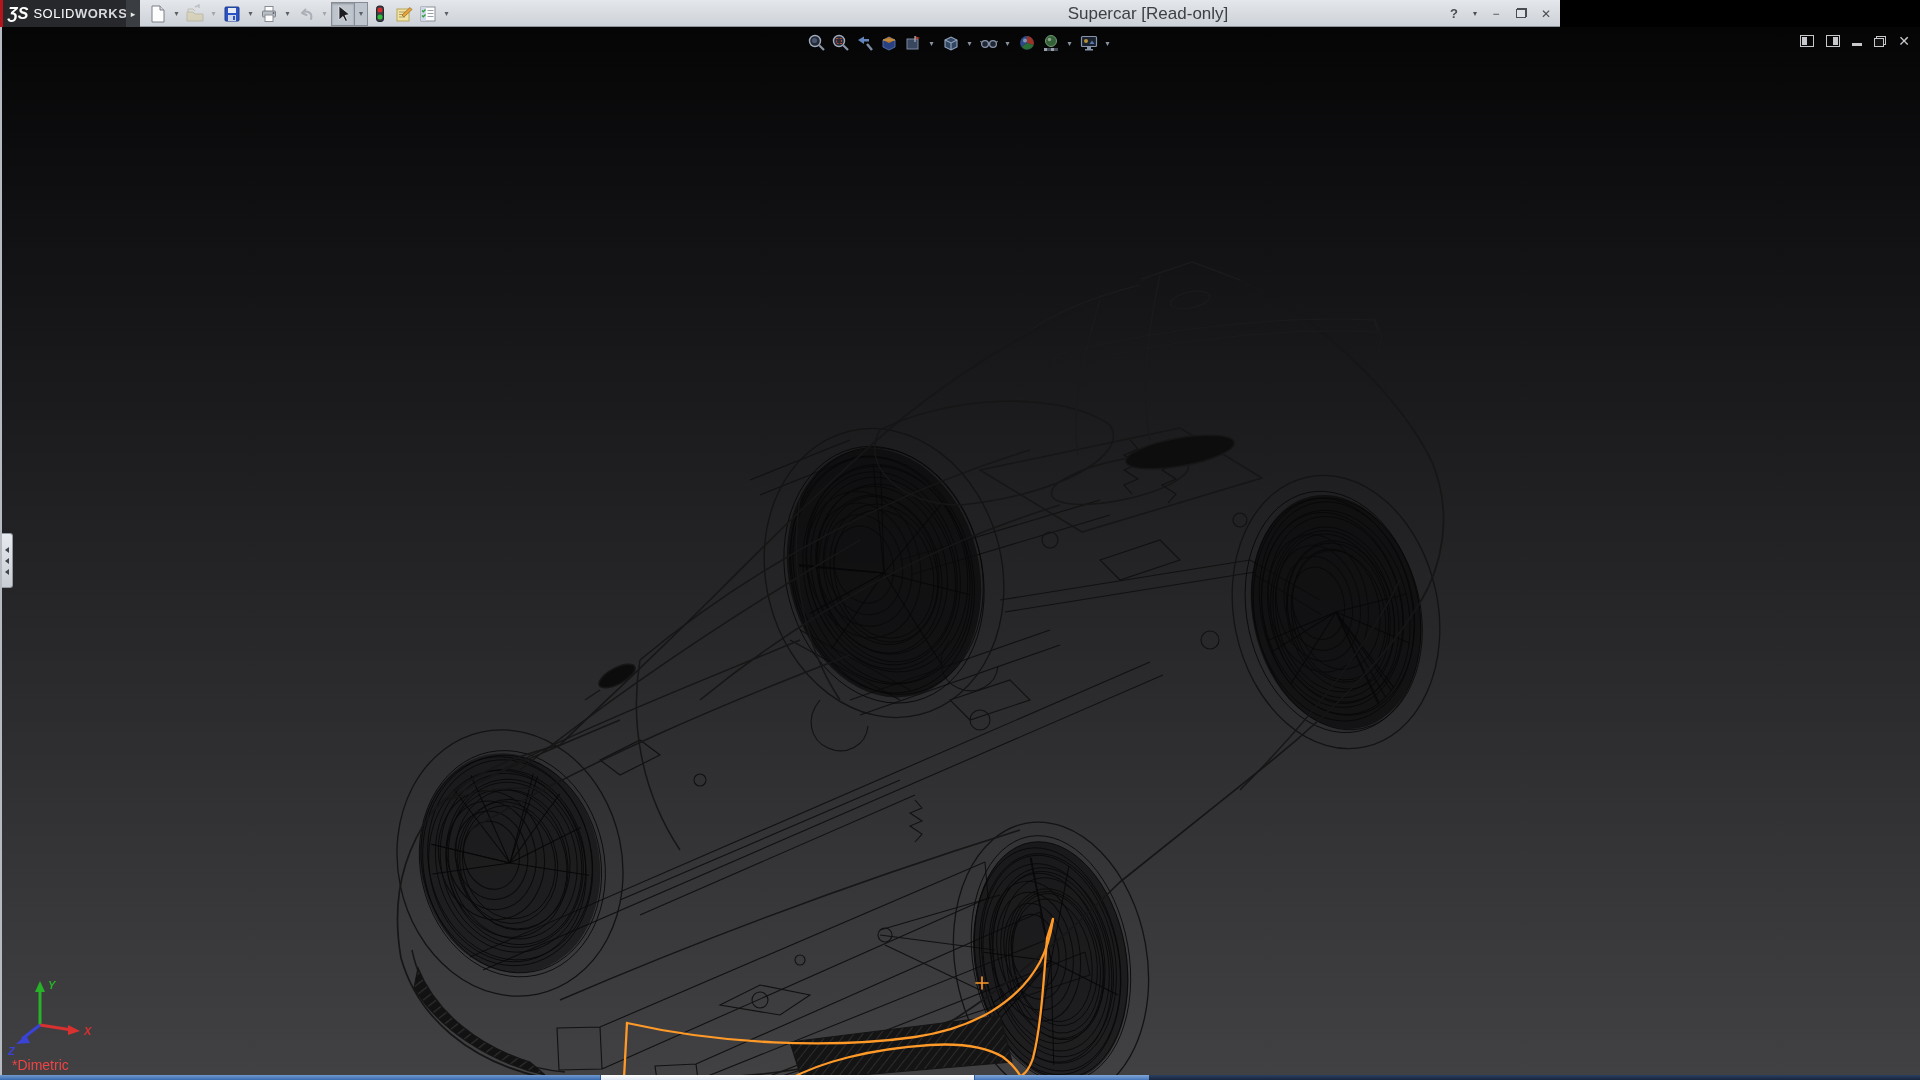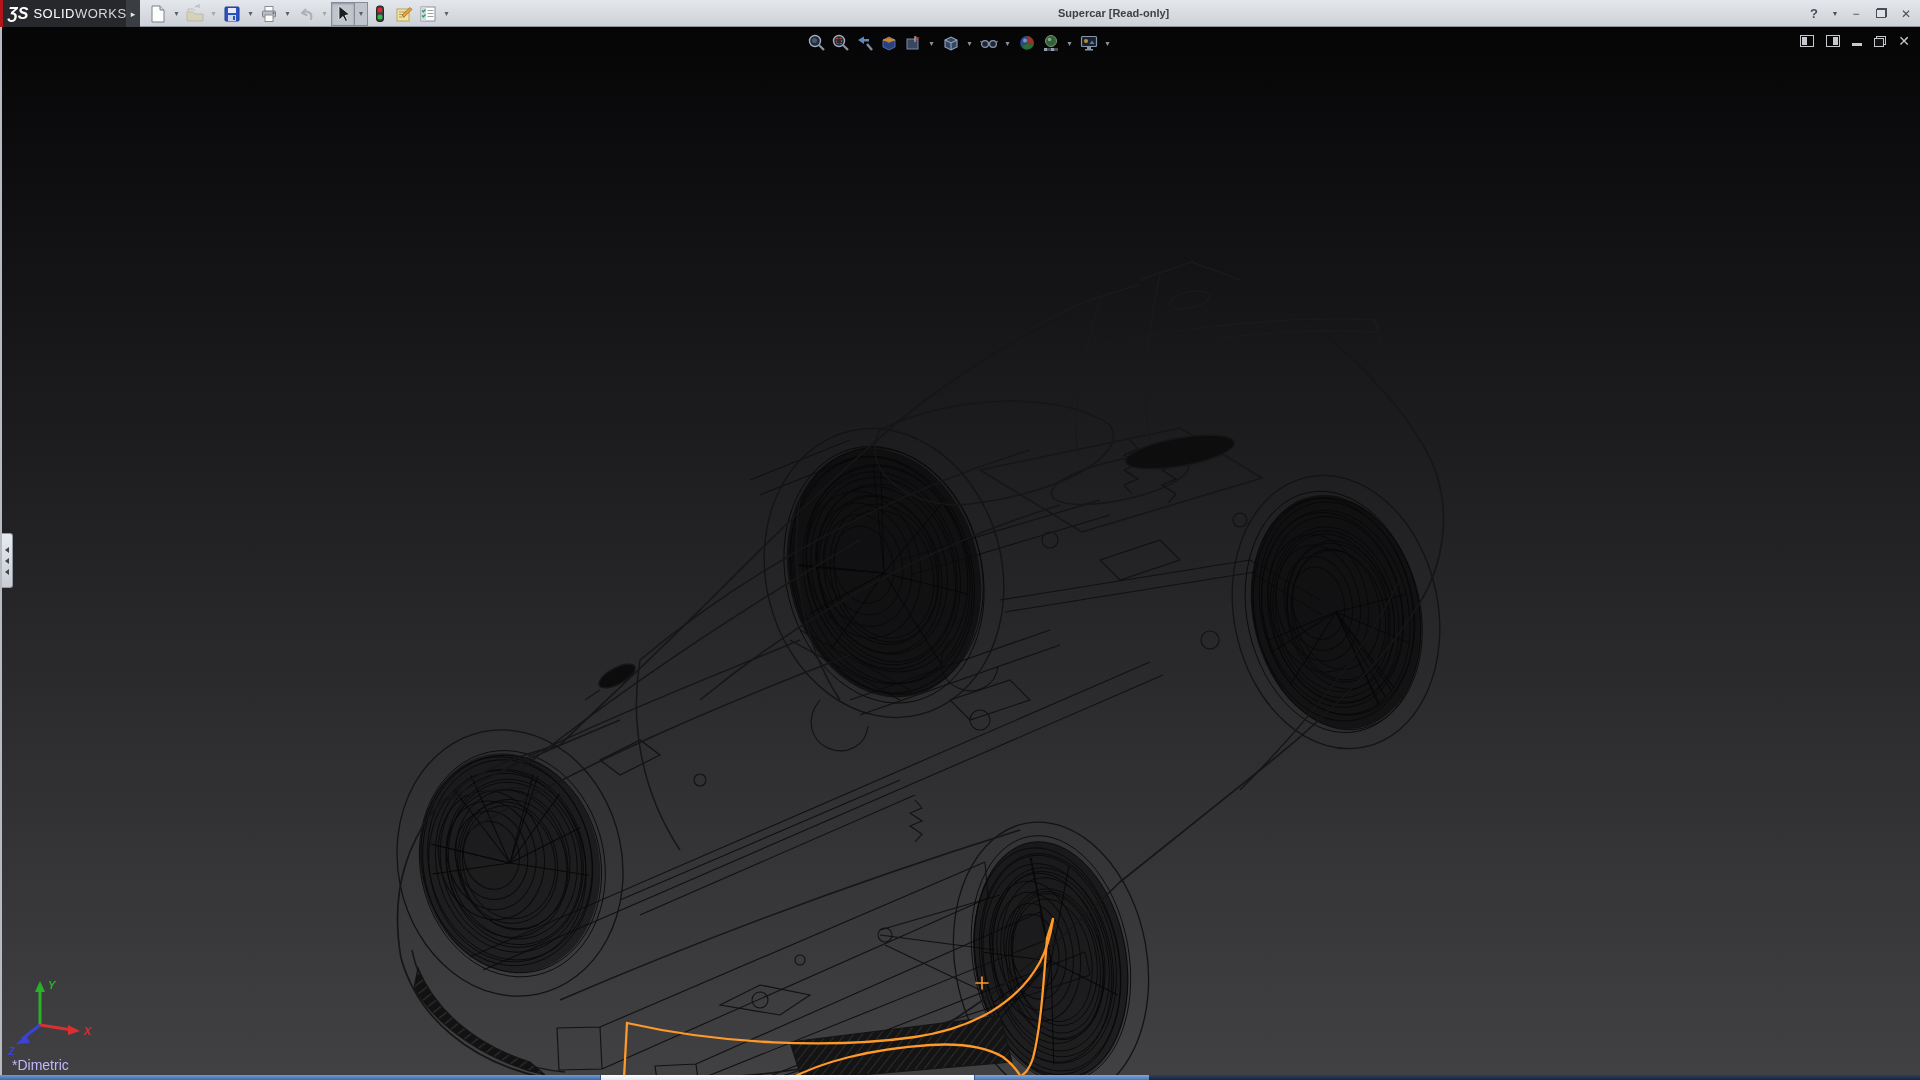--- a/index.html
+++ b/index.html
@@ -1,40 +1,40 @@
 <!DOCTYPE html>
 <html><head>
 <meta charset="utf-8">
 <style>
   * { margin:0; padding:0; box-sizing:border-box; }
   html,body { width:1920px; height:1080px; overflow:hidden;
     font-family:"Liberation Sans","DejaVu Sans",sans-serif; }
   #stage { position:relative; width:1920px; height:1080px; background:#000; }
 
   
-  .titlebar { position:absolute; left:0; top:0; width:1920px; height:27px; z-index:10;
+  .titlebar { position:absolute; left:0; top:0; width:1560px; height:27px; z-index:10;
     background:linear-gradient(#e4e7eb,#cdd2d8); border-bottom:1px solid #8e949c; }
   .logo-block { position:absolute; left:0; top:0; width:126px; height:27px;
     background:#26282b; display:flex; align-items:center; padding-left:8px; }
   .red-sliver { position:absolute; left:0; top:0; width:3px; height:27px; background:#b3151b; }
   .logo-glyph { color:#fff; font-style:italic; font-weight:bold; font-size:16px; margin-right:5px; }
   .logo-text  { color:#fff; font-size:13px; letter-spacing:.5px; }
   .logo-text b { font-weight:400; }
-  .logo-text span { font-weight:400; color:#d6dade; }
+  .logo-text span { font-weight:700; color:#d6dade; }
   .menu-expand { position:absolute; left:126px; top:0; width:14px; height:27px; background:#3a3d41;
     color:#e8e8e8; font-size:9px; display:flex; align-items:center; justify-content:center; cursor:pointer; }
   .main-toolbar { position:absolute; left:146px; top:0; height:27px; display:flex; align-items:center; }
   .tool { width:24px; height:24px; display:flex; align-items:center; justify-content:center; border:1px solid transparent; }
   .tool.disabled { opacity:.42; }
   .tool.pressed { background:#bfc5cd; border:1px solid #868c95; box-shadow:inset 0 1px 2px rgba(0,0,0,.25); }
   .dd { width:13px; height:24px; font-size:8px; color:#5a5f66; display:flex; align-items:center; justify-content:center; }
   .dd.pressed { background:#bfc5cd; border:1px solid #868c95; border-left:none; }
   .dd.disabled { opacity:.42; }
   .tb-title { position:absolute; left:1058px; top:0; width:180px; height:27px; line-height:27px;
-    font-size:11px; color:#3d4045;font-weight:bold; }
+    text-align:center; font-size:17px; color:#3d4045; }
   .tb-controls { position:absolute; right:6px; top:0; height:27px; display:flex; align-items:center; gap:9px; }
   .tbc { color:#4a4e54; font-size:12px; width:16px; text-align:center; cursor:pointer; }
   .tbc.help { font-weight:bold; font-size:13px; }
   .tbc.ddown { font-size:8px; width:8px; }
   .restore-glyph { position:relative; width:11px; height:10px; display:inline-block; }
   .restore-glyph::before { content:""; position:absolute; right:0; top:0; width:8px; height:7px; border:1px solid #4a4e54; }
   .restore-glyph::after  { content:""; position:absolute; left:0; bottom:0; width:8px; height:7px; border:1px solid #4a4e54; background:#dfe3e8; }
 
   
   .viewport { position:absolute; left:0; top:27px; width:1920px; height:1048px; z-index:1;
@@ -60,21 +60,21 @@
   .dc-close { font-size:14px; font-weight:bold; }
 
   
   .splitter-tab { position:absolute; left:2px; top:533px; width:11px; height:55px; z-index:7;
     background:linear-gradient(#e7eaee,#c9ced5); border:1px solid #9299a2; border-left:none;
     border-radius:0 3px 3px 0; display:flex; flex-direction:column; align-items:center; justify-content:center; gap:5px; cursor:pointer; }
   .tri-left { width:0; height:0; border-top:3px solid transparent; border-bottom:3px solid transparent; border-right:4px solid #3f444b; }
 
   
   .triad { position:absolute; left:6px; top:975px; z-index:6; }
-  .view-label { position:absolute; left:12px; top:1057px; z-index:6; font-size:14px; color:#c4b5fd; }
+  .view-label { position:absolute; left:12px; top:1057px; z-index:6; font-size:14px; color:#ef4444; }
 
   
   .taskbar { position:absolute; left:0; top:1075px; width:1920px; height:5px; z-index:8; display:flex; }
   .tk-a { width:600px; background:linear-gradient(#6f9ace,#3a6ab0); }
   .tk-b { width:375px; background:linear-gradient(#ffffff,#dfe8f4); border-left:1px solid #2c5a9c; border-right:1px solid #2c5a9c; }
   .tk-c { width:174px; background:linear-gradient(#7fa6d6,#4878bc); }
   .tk-d { flex:1; background:linear-gradient(#2a3f60,#17253d); }
 </style>
 </head>
 <body>

